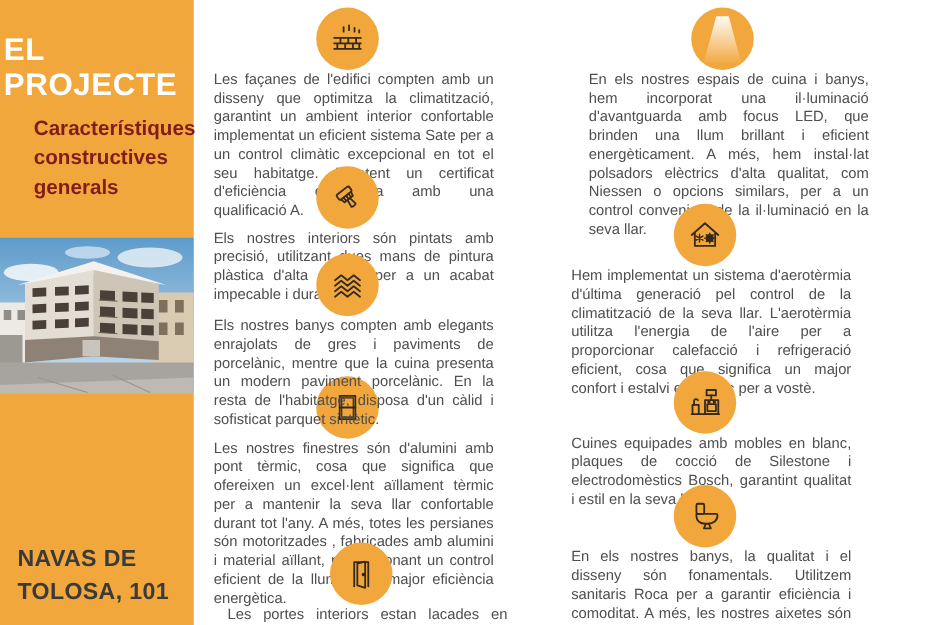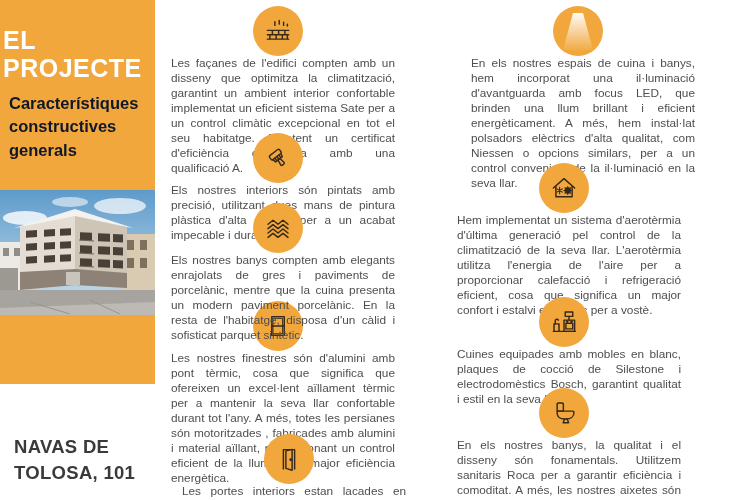--- a/index.html
+++ b/index.html
@@ -1,23 +1,23 @@
 <!DOCTYPE html>
 <html><head>
 <meta charset="utf-8">
 <style>
   html,body { margin:0; padding:0; background:#ffffff; font-family:"Liberation Sans",sans-serif; }
   .stage { position:relative; width:750px; height:500px; background:#ffffff; overflow:hidden; }
 
   
-  .sidebar { position:absolute; left:0; top:0; width:155px; height:384px; background:#F1A73C; }
+  .sidebar { position:absolute; left:0; top:0; width:155px; height:500px; background:#F1A73C; }
   .sidebar-title { position:absolute; top:27px; left:3px; width:152px; font-size:25px; font-weight:700;
                    color:#ffffff; letter-spacing:.5px; line-height:1.1; }
-  .sidebar-subtitle { position:absolute; top:92px; left:9px; width:138px; font-size:16.5px; font-weight:600;
-                      color:#0f172a; line-height:1.42; }
+  .sidebar-subtitle { position:absolute; top:92px; left:27px; width:138px; font-size:16.5px; font-weight:600;
+                      color:#7f1d1d; line-height:1.42; }
   .photo { position:absolute; top:190px; left:0; width:155px; height:125px; }
   .photo svg { display:block; }
   .address { position:absolute; top:434px; left:0; width:155px; padding:0 14px; box-sizing:border-box;
              text-align:left; font-size:18.5px; font-weight:700; color:#3a3a3a; line-height:1.42;
              letter-spacing:.3px; }
 
   
   .item { position:absolute; display:flex; align-items:center;flex-direction:column; }
   .icon-circle { flex:0 0 50px; width:50px; height:50px; border-radius:50%; background:#F1A73C;
                  display:flex; align-items:center; justify-content:center; }

